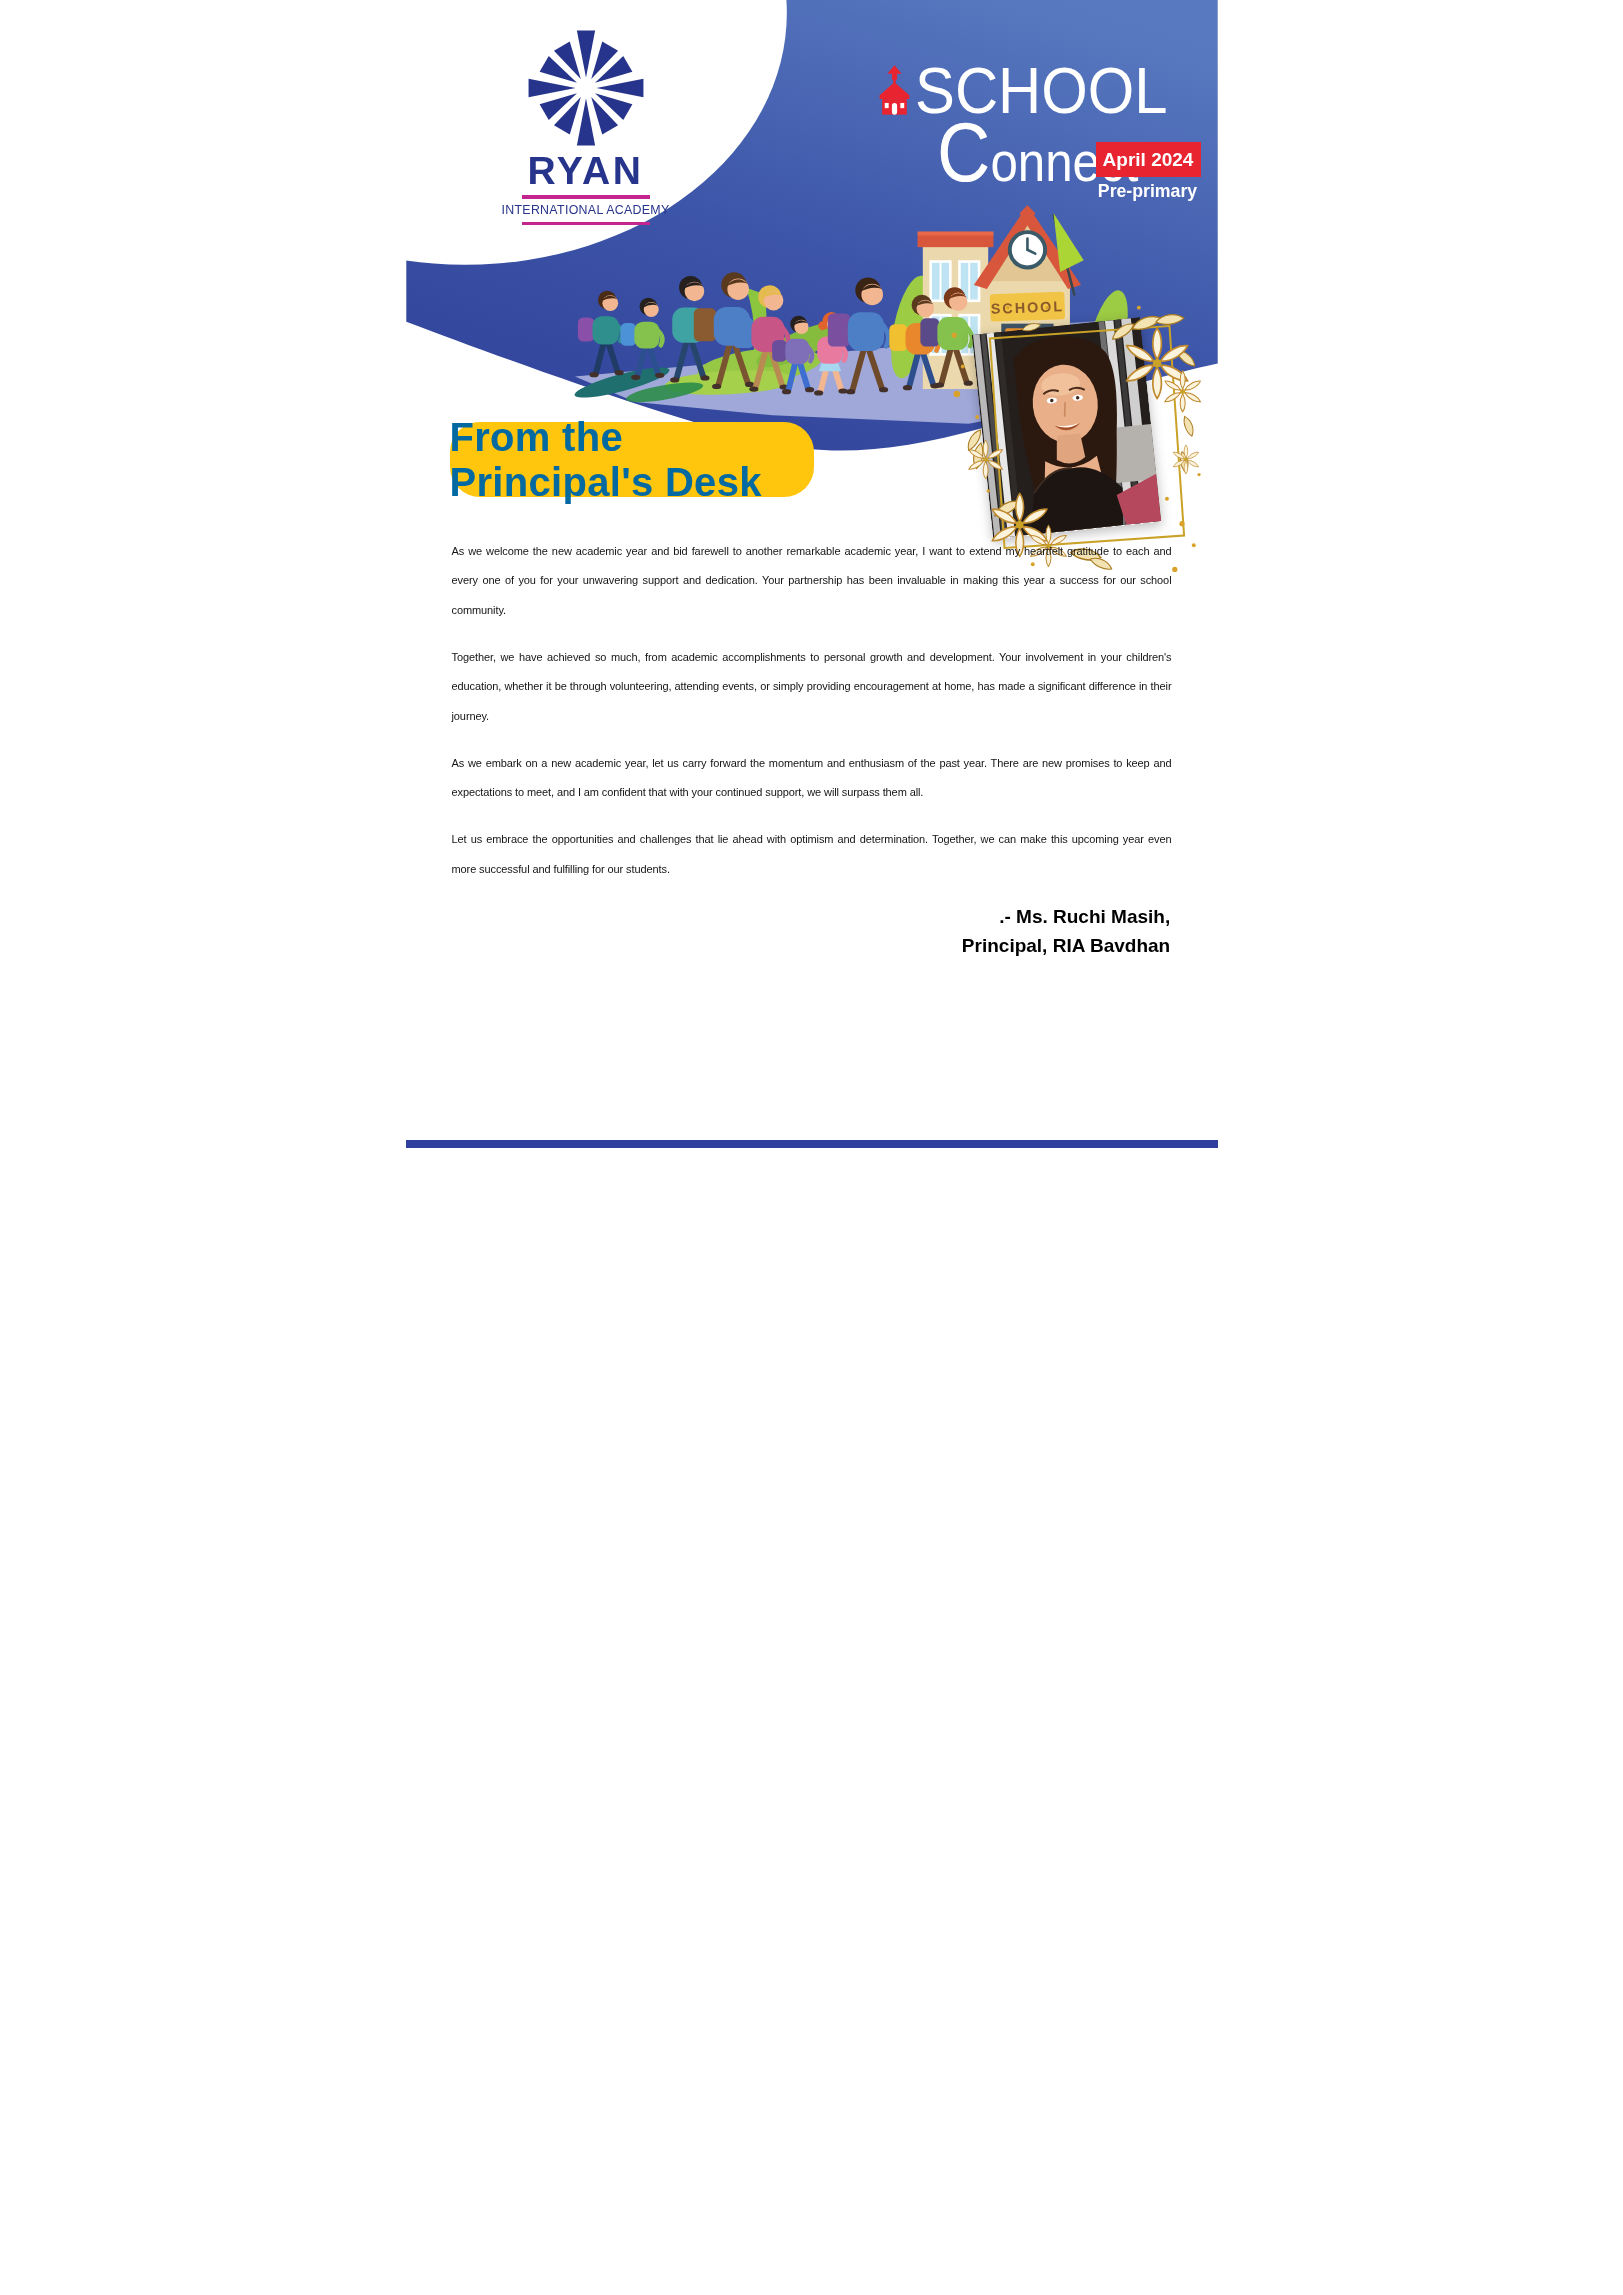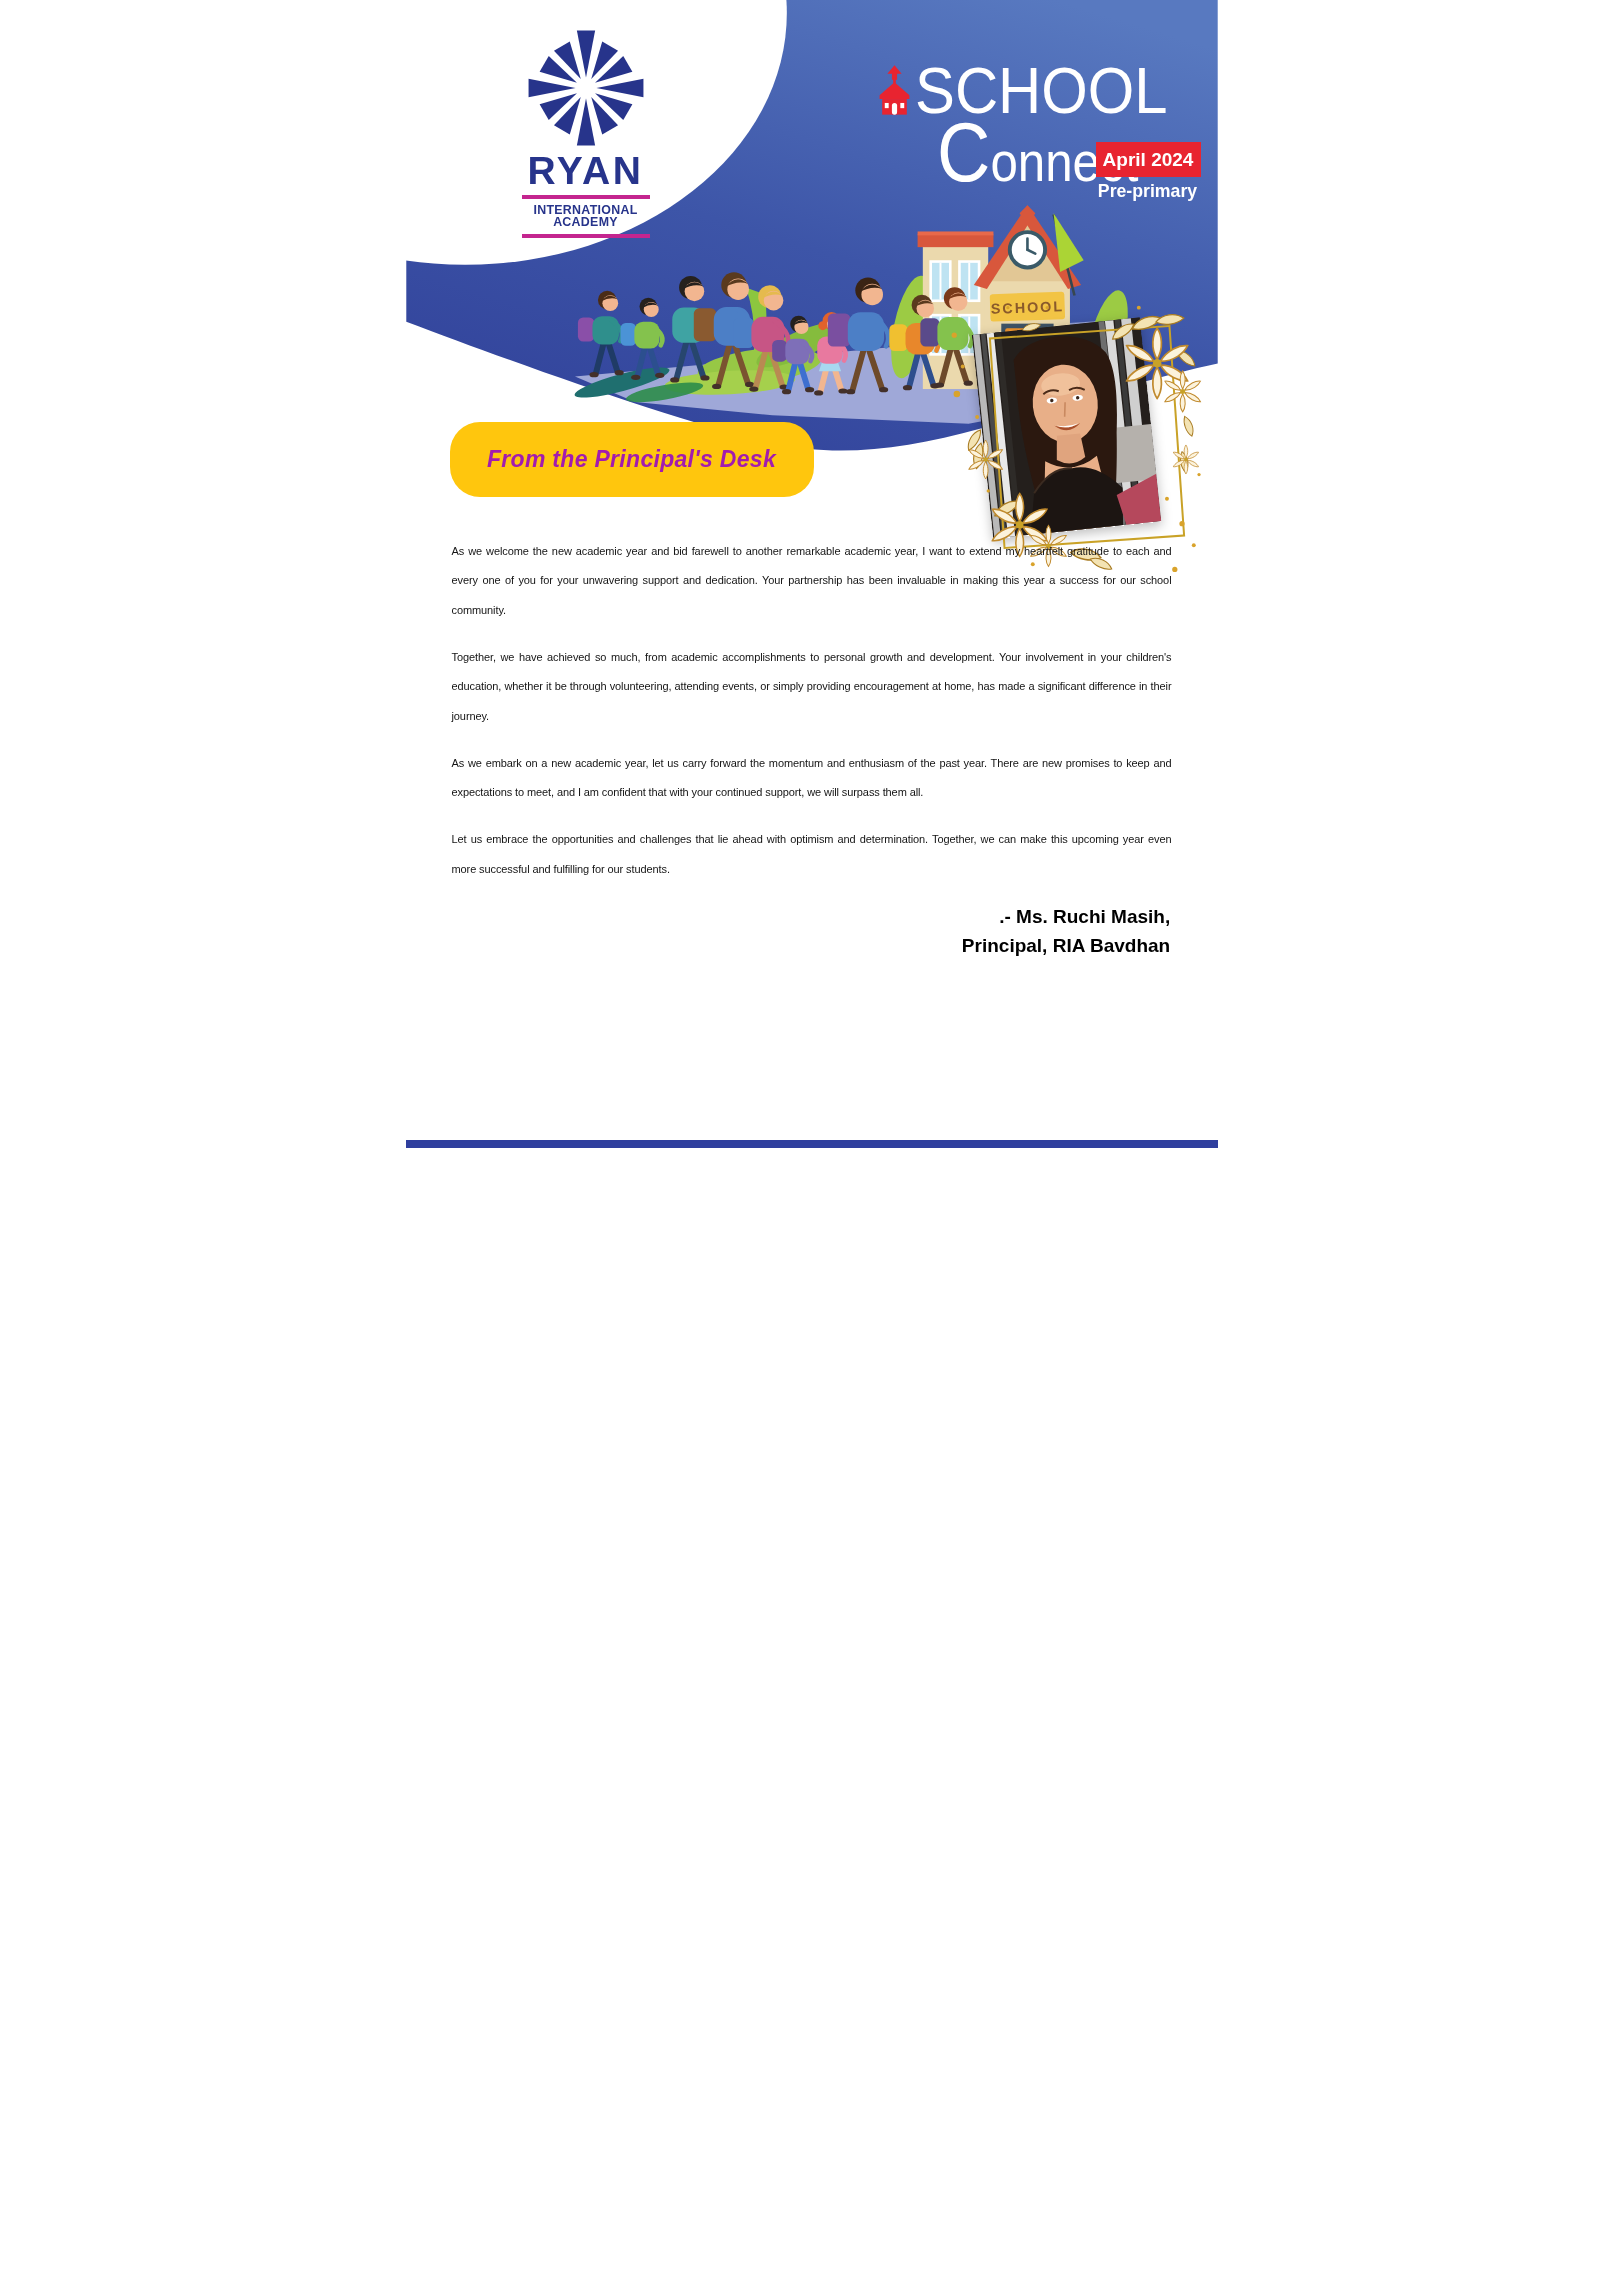--- a/index.html
+++ b/index.html
@@ -5,21 +5,21 @@
   html,body{margin:0;padding:0;background:#ffffff;}
   .page{position:relative;width:812px;height:1148px;background:#fff;overflow:hidden;
         font-family:"Liberation Sans",sans-serif;margin:0 auto;}
   .page svg{display:block;}
   .hdr-svg{position:absolute;top:0;left:0;}
 
   
   .brand{position:absolute;left:95px;top:26px;width:170px;text-align:center;color:#2B3B8F;}
   .brand-name{font-size:39px;font-weight:bold;letter-spacing:2.6px;color:#27348B;line-height:1;margin-top:1.3px;}
   .brand-rule{height:3.9px;background:#C4258F;width:128px;margin:5.2px auto 4.6px auto;}
-  .brand-tagline{font-size:12.4px;font-weight:bold;letter-spacing:0.3px;color:#27348B;line-height:1;}
+  .brand-tagline{font-size:12.4px;font-weight:normal;letter-spacing:0.3px;color:#27348B;line-height:1;}
   .brand-rule2{height:3.9px;background:#C4258F;width:128px;margin:5.2px auto 0 auto;}
 
   
   .mast{position:absolute;left:471px;top:58px;width:340px;color:#fff;}
   .mast-row{display:flex;align-items:flex-start;}
   .schoolhouse{margin:6.5px 3.9px 0 0;}
   .title-school{font-size:65px;font-weight:400;letter-spacing:0px;line-height:1.02;
                 display:inline-block;transform:scaleX(0.92);transform-origin:left top;white-space:nowrap;}
   .title-connect{display:block;font-size:56px;font-weight:400;line-height:0.9;margin:-9.2px 0 0 22px;
                  transform:scaleX(0.88);transform-origin:left top;white-space:nowrap;}
@@ -31,21 +31,21 @@
   
   .photo{position:absolute;left:576px;top:325px;width:169px;height:206px;transform:rotate(-6deg);
          overflow:hidden;box-shadow:0 3.9px 11.8px rgba(0,0,0,0.25);}
   .photo-frame{position:absolute;left:590px;top:331px;width:178px;height:208px;transform:rotate(-4deg);
                border:2px solid #C9A227;pointer-events:none;}
   .ornaments{position:absolute;left:543px;top:288px;pointer-events:none;}
 
   
   .section-banner{position:absolute;left:44px;top:422px;width:364px;height:75px;background:#FFC60D;
                   border-radius:30px;display:flex;align-items:center;justify-content:center;}
-  .section-banner span{font-size:23px;font-weight:bold;color:#a21caf;letter-spacing:0.3px;font-style:italic;}
+  .section-banner span{font-size:40px;font-weight:bold;color:#0369a1;letter-spacing:0.3px;}
 
   
   .article{position:absolute;left:46px;top:537px;width:720px;}
   .article p{font-size:11px;line-height:29.4px;text-align:justify;margin:0 0 17.7px 0;color:#141414;
              letter-spacing:-0.1px;}
   .signature{text-align:right;font-weight:bold;font-size:19px;line-height:29px;color:#000;margin-top:7.9px;padding-right:1.3px;}
 
   .footer-bar{position:absolute;left:0;bottom:0;width:100%;height:7.9px;background:#2F3F9E;}
 </style>
 </head>

